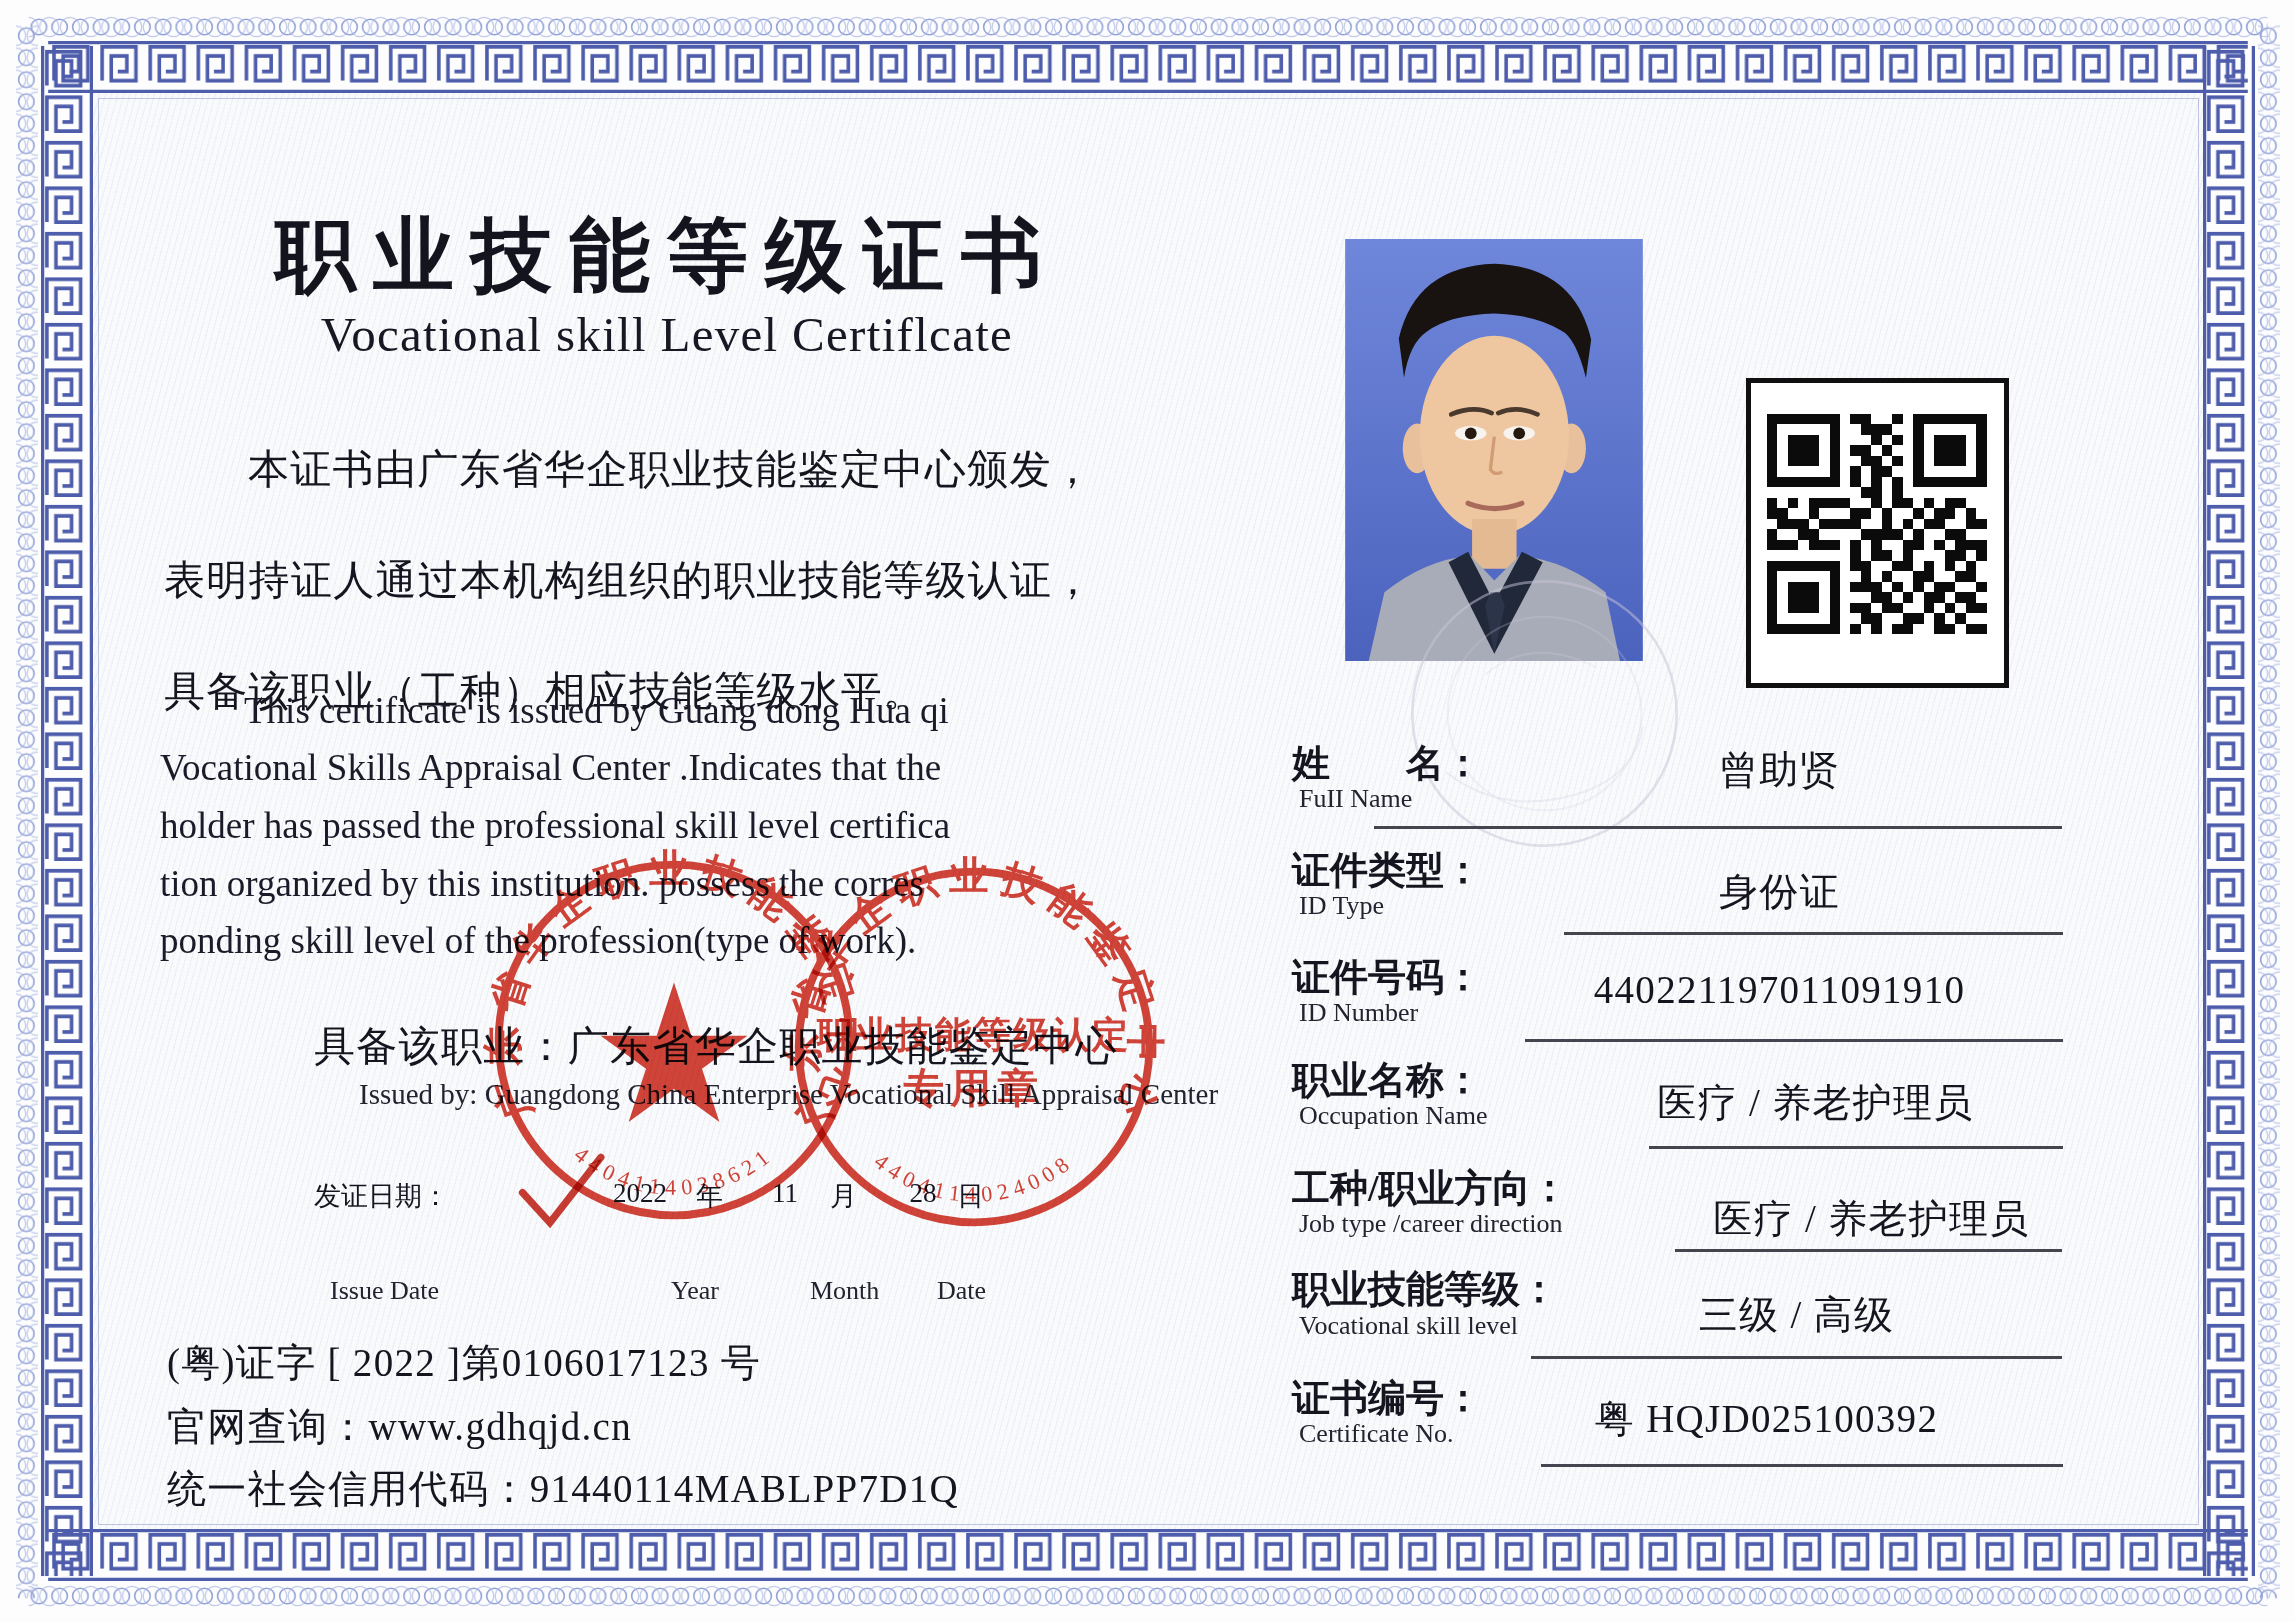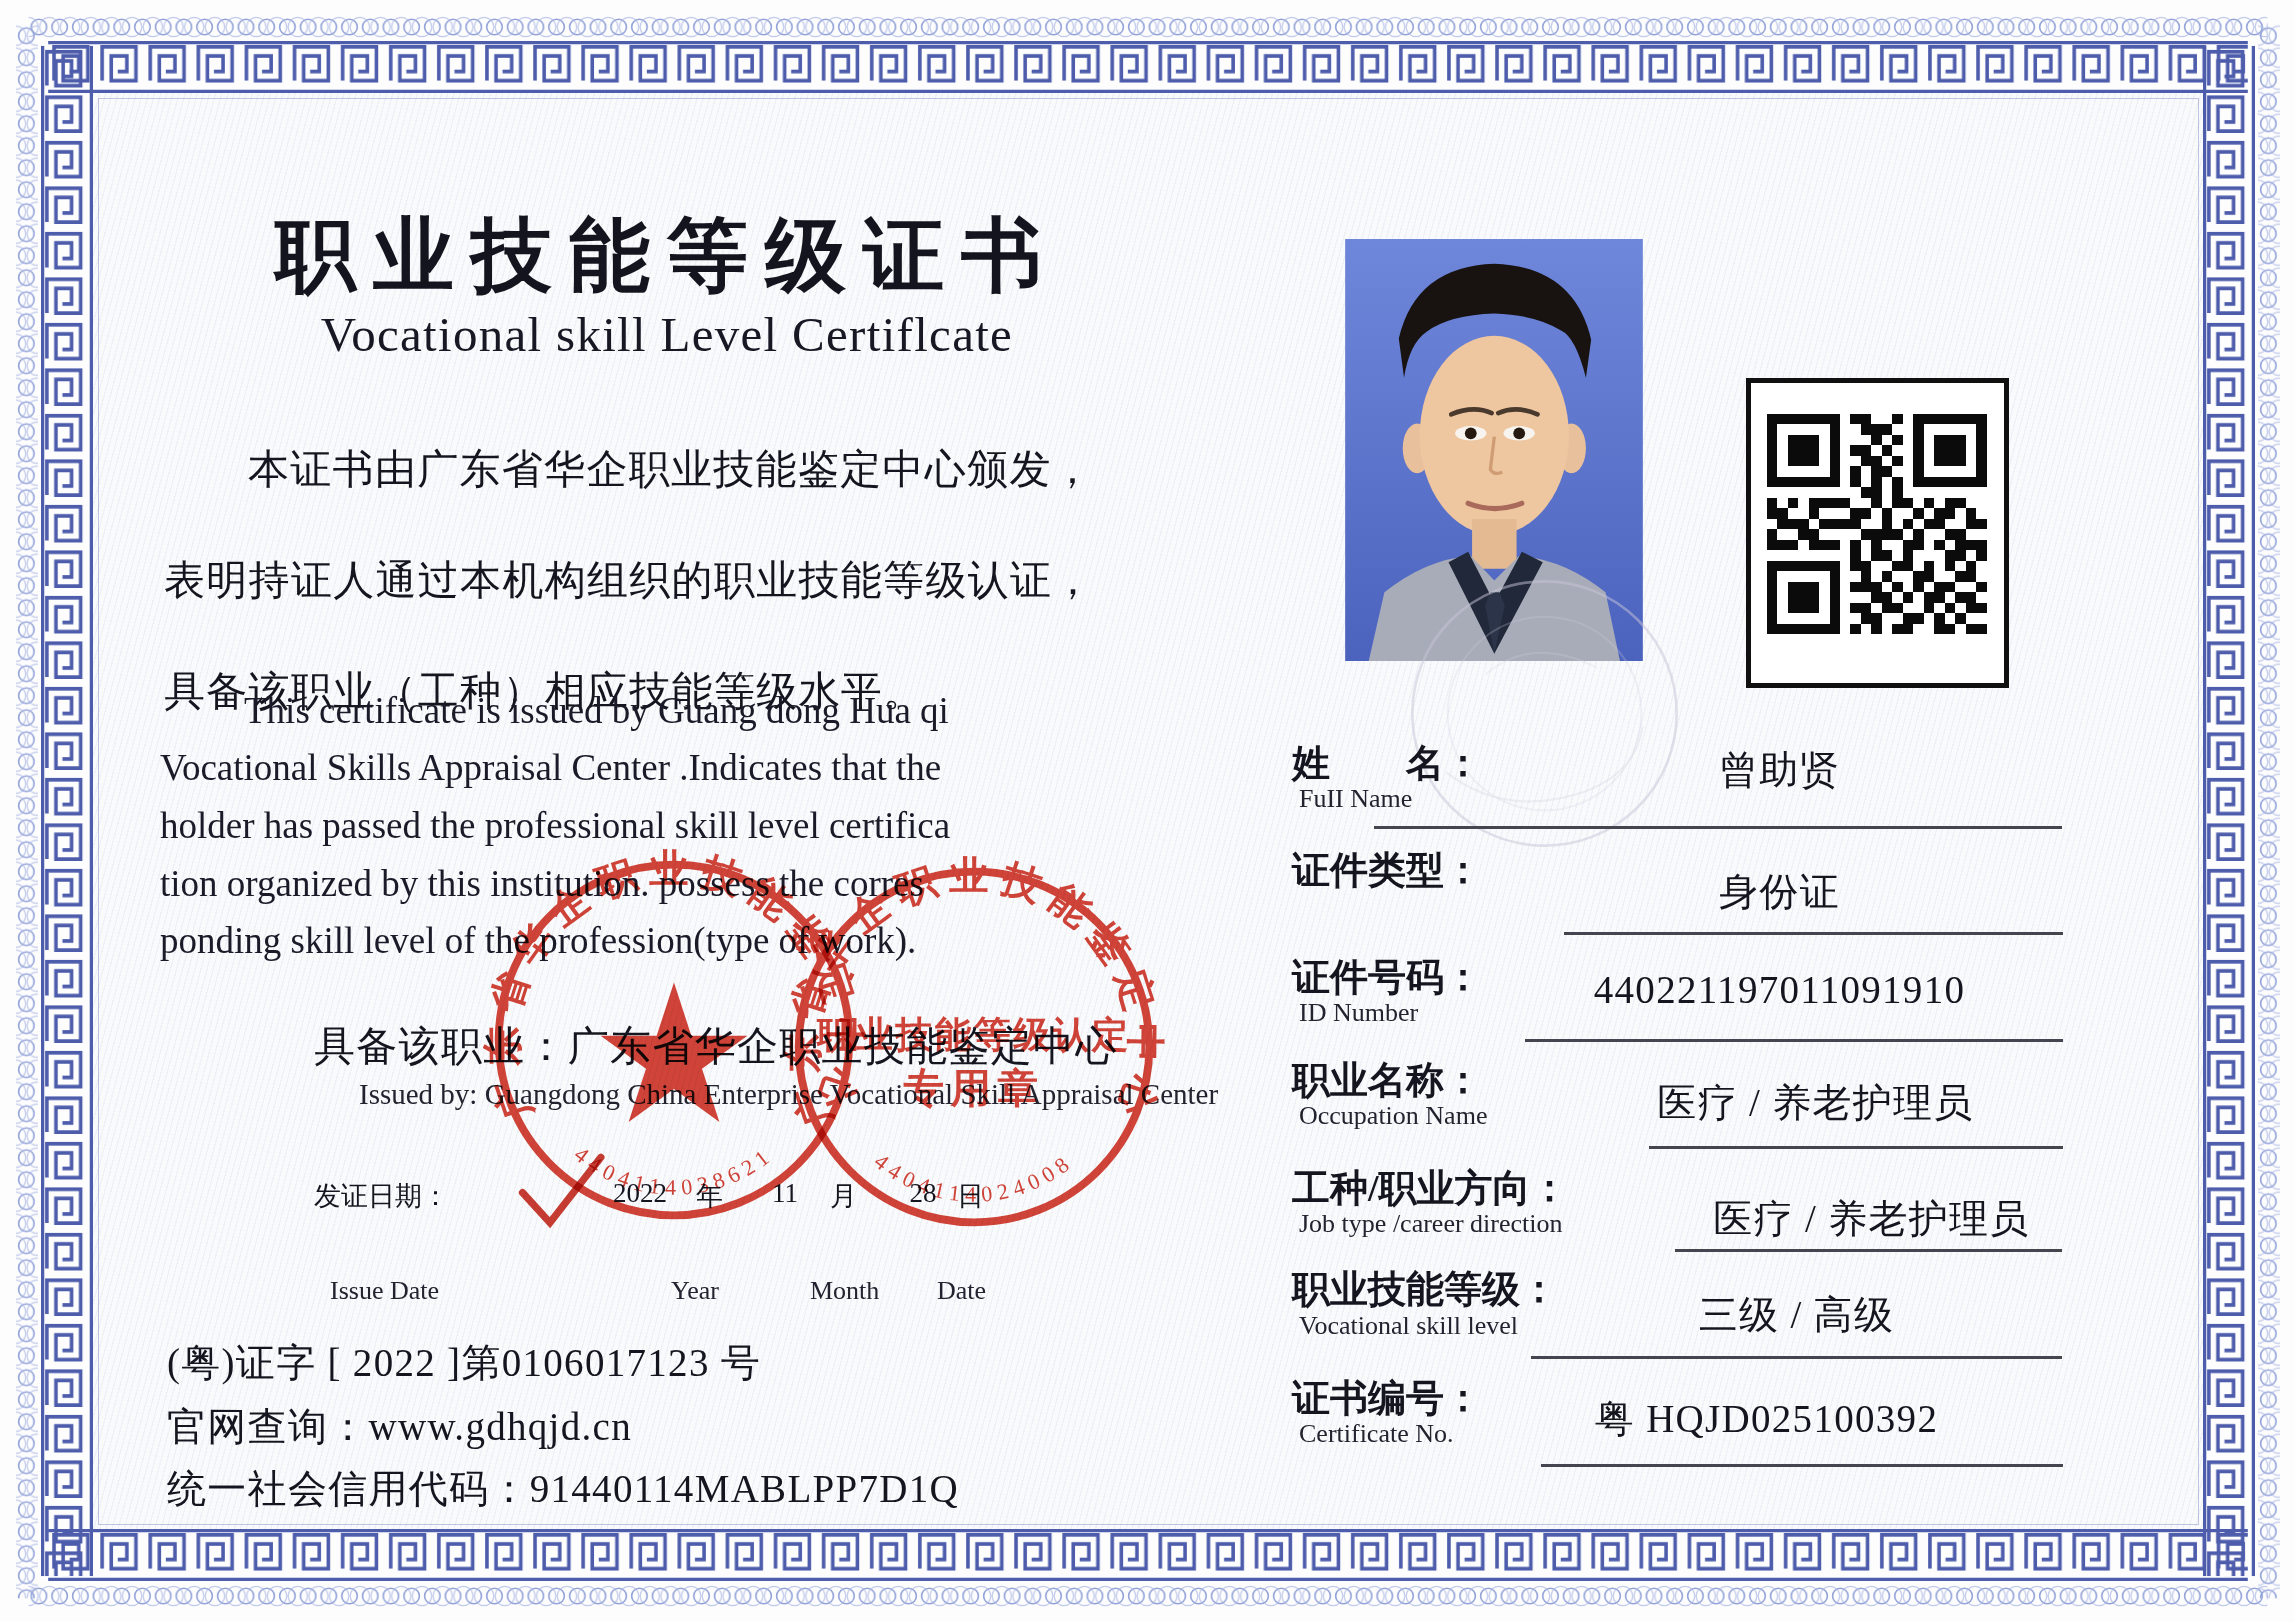--- a/index.html
+++ b/index.html
@@ -614,20 +614,21 @@
         <div class="qm on"></div>
       </div>
   </div>
 
   <div class="abs f-label" style="top:738px;">姓　　名：</div>
   <div class="abs f-sub" style="top:784px;">FuII Name</div>
   <div class="abs f-value" style="left:1498px;top:743px;width:563px;">曾助贤</div>
   <div class="abs f-line" style="left:1374px;top:826px;width:688px;"></div>
 
   <div class="abs f-label" style="top:845px;">证件类型：</div>
+  <div class="abs f-sub" style="top:891px;">ID Type</div>
   <div class="abs f-value" style="left:1498px;top:865px;width:563px;">身份证</div>
   <div class="abs f-line" style="left:1564px;top:932px;width:499px;"></div>
 
   <div class="abs f-label" style="top:952px;">证件号码：</div>
   <div class="abs f-sub" style="top:998px;">ID Number</div>
   <div class="abs f-value" style="left:1498px;top:967px;width:563px;">440221197011091910</div>
   <div class="abs f-line" style="left:1525px;top:1039px;width:538px;"></div>
 
   <div class="abs f-label" style="top:1055px;">职业名称：</div>
   <div class="abs f-sub" style="top:1101px;">Occupation Name</div>

